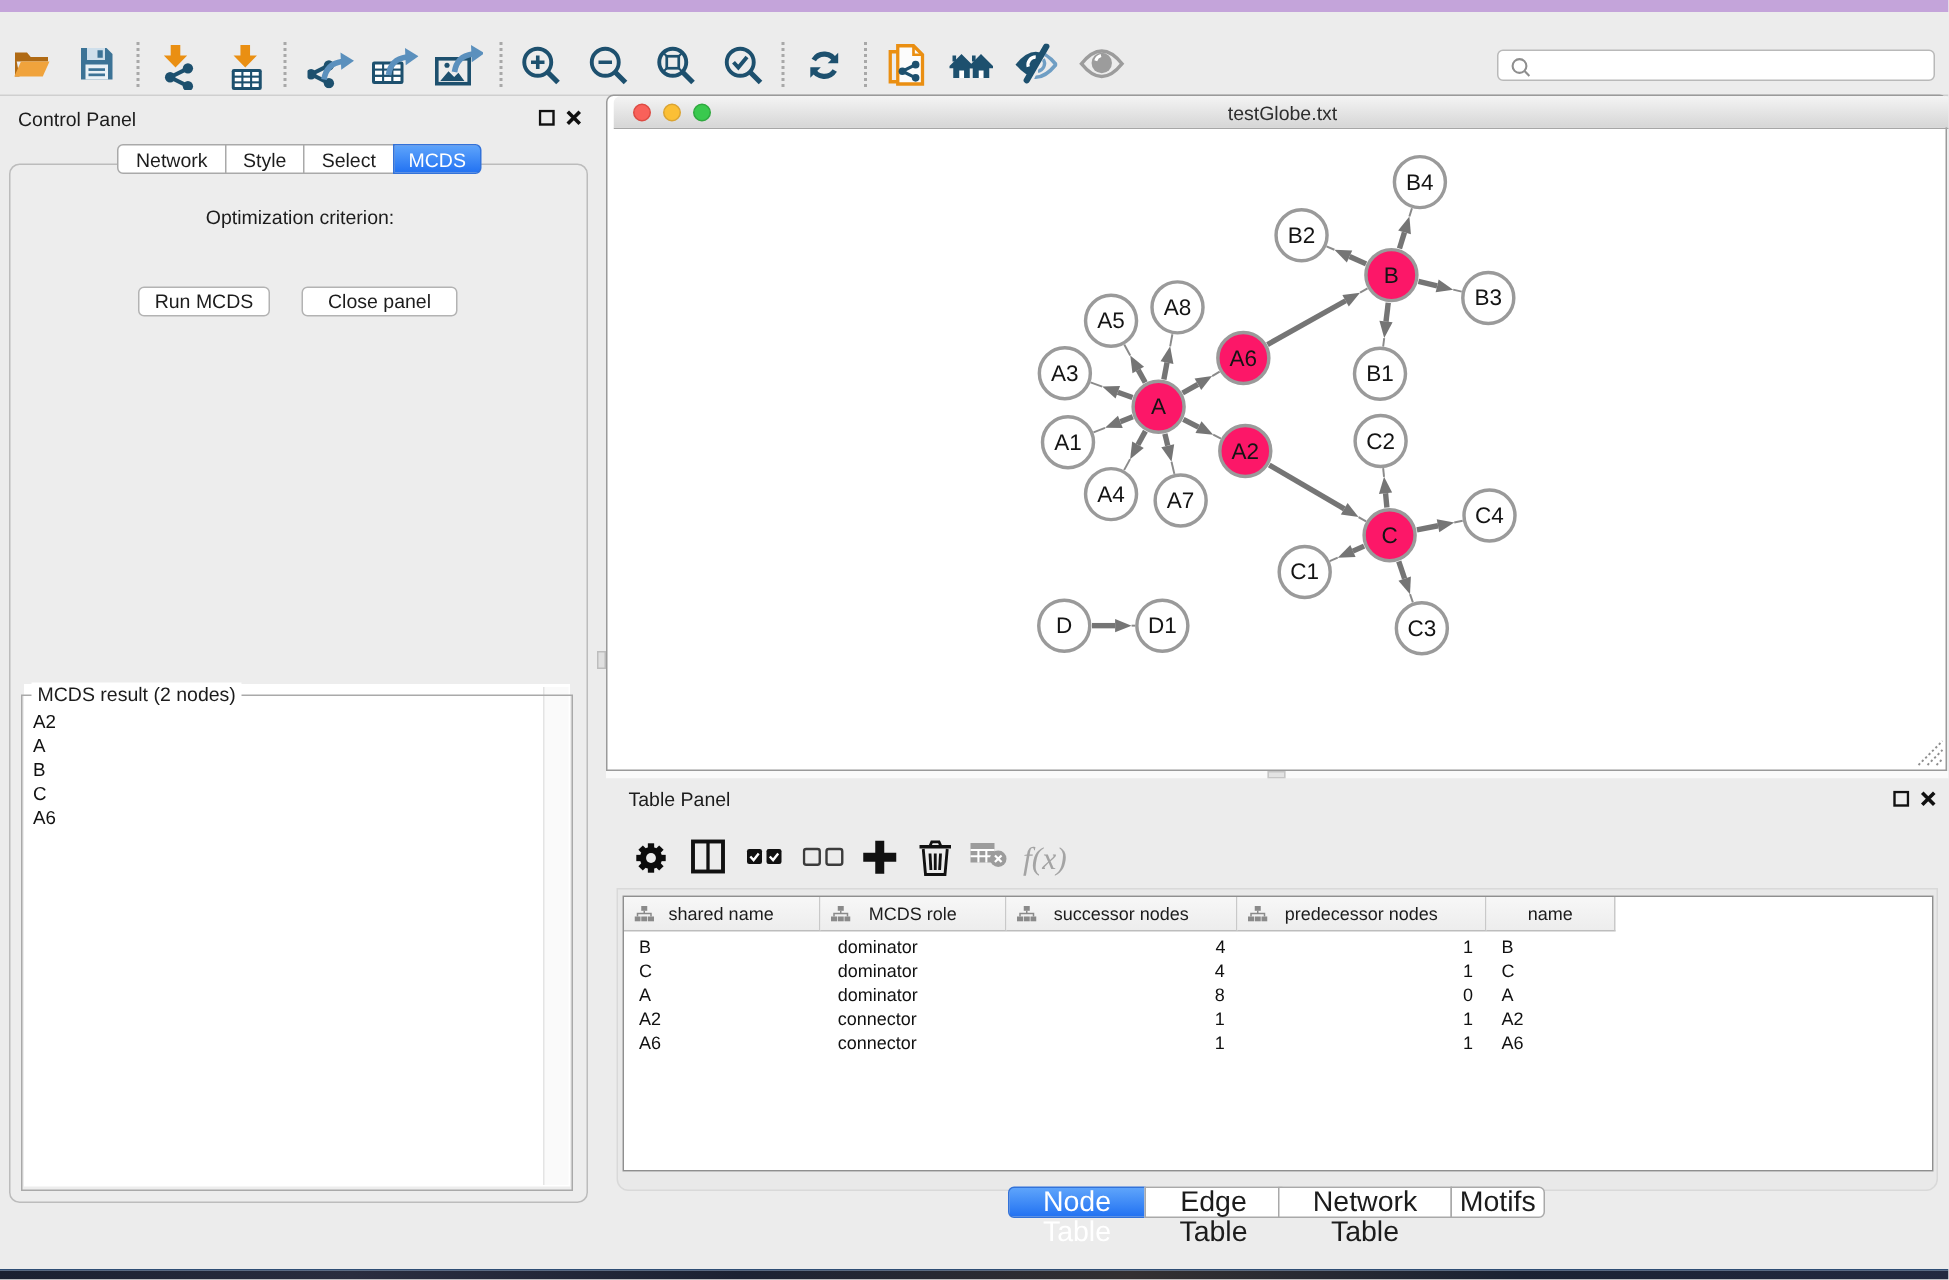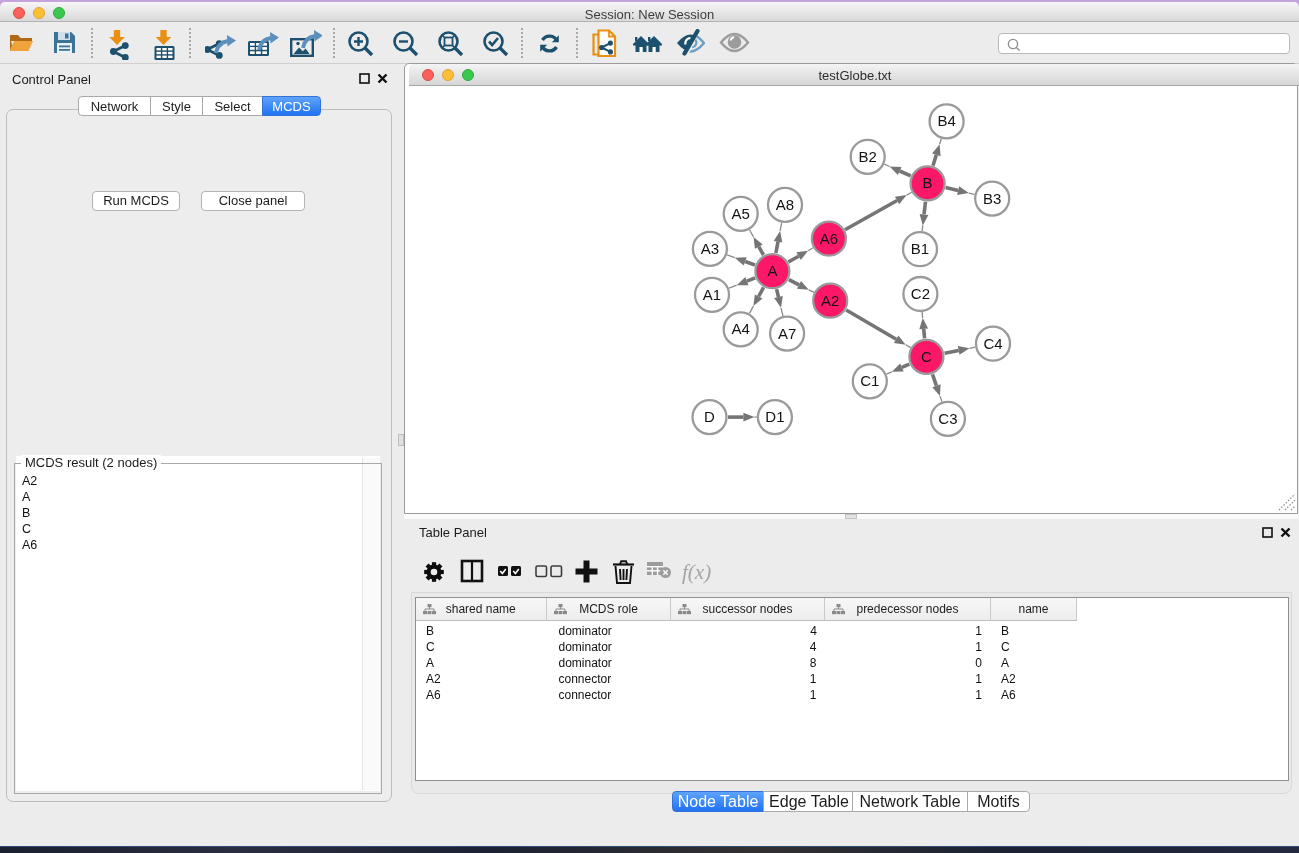--- a/index.html
+++ b/index.html
@@ -47,38 +47,32 @@
 
 
 #tpanel { left:404px; top:519px; width:895px; height:296px; background:#ececec; }
 #tp-title { left:15px; top:6px; font-size:13px; color:#1c1c1c; }
 #tp-toolbar { left:21px; top:40px; height:40px; }
 #tblwrap { left:7px; top:73px; width:881px; height:202px; background:#e9e9e9; border:1px solid #d9d9d9; border-radius:0 0 8px 8px; }
 #tbl { left:10.5px; top:78px; width:874px; height:184px; background:#fff; border:1px solid #8f8f8f; }
 .th { position:absolute; top:0; height:23px; background:linear-gradient(#f7f7f7,#ededed); border-right:1px solid #c9c9c9; border-bottom:1px solid #bdbdbd; font-size:12px; color:#1c1c1c; text-align:center; line-height:23px; }
 .td { position:absolute; font-size:12px; color:#111; height:16px; line-height:16px; }
 #bottomtabs { left:268px; top:272px; height:21px; }
-.btab { position:absolute; top:0; height:21px; line-height:20px; text-align:center; background:#fff; border:1px solid #a9a9a9; font-size:16px; color:#1c1c1c; }
+.btab { position:absolute; top:0; height:21px; line-height:20px; text-align:center; background:#fff; border:1px solid #a9a9a9; font-size:19px; color:#1c1c1c; }
 
 
 #statusbar { left:0; top:815px; width:1299px; height:31px; background:#ececec; border-top:1px solid #c2c2c2; }
 #hambtn { position:absolute; left:10px; top:7px; width:27px; height:22px; background:#fdfdfd; border:1px solid #ababab; border-radius:3px; }
 #membtn { position:absolute; left:1214px; top:7px; width:74px; height:22px; background:#f8f8f8; border:1px solid #ababab; font-size:11.5px; color:#111; }
 #darkstrip { left:0; top:846px; width:1299px; height:7px; background:linear-gradient(90deg,#1a2030,#2a2d3f 18%,#1c2233 38%,#333031 58%,#1a2233 78%,#232940); border-top:1px solid #2e4d74; }
 </style>
 </head>
 <body>
 <div id="app">
   <div class="abs" id="deskstrip"></div>
-  <div class="abs" id="titlebar">
-    <div class="tl" style="left:13px;background:#f9615a;border:0.5px solid #dd4b43;"></div>
-    <div class="tl" style="left:33px;background:#fbbf35;border:0.5px solid #dba432;"></div>
-    <div class="tl" style="left:53px;background:#3ac94e;border:0.5px solid #2fa93f;"></div>
-    <div class="abs" id="wintitle">Session: New Session</div>
-  </div>
   <div class="abs" id="toolbar">
     <div class="ticon" style="left:7px;"><svg width="28" height="28" viewBox="0 0 28 28">
 <path d="M3 6 h8 l2.5 3 H25 v3 H3 z" fill="#b06a14"></path>
 <path d="M3 6 v16 h3 z" fill="#b06a14"></path>
 <path d="M7 12 h19 l-4.5 10 H2.5 z" fill="#f0a33c"></path>
 </svg></div>
 <div class="ticon" style="left:51px;"><svg width="27" height="27" viewBox="0 0 27 27">
 <path d="M3 3 h17 l4 4 v17 H3 z" fill="#3c7396"></path>
 <rect x="7" y="3" width="12" height="8" fill="#cfdfeb"></rect>
 <rect x="14" y="4.5" width="3.5" height="5" fill="#3c7396"></rect>
@@ -240,20 +234,21 @@
     <svg class="paneltop-btn" style="left:377px;top:9px;" width="11" height="11" viewBox="0 0 11 11">
         <path d="M1.5 1.5 L9.5 9.5 M9.5 1.5 L1.5 9.5" stroke="#111" stroke-width="2.4"></path>
       </svg>
     <div class="abs" id="cp-box"></div>
     <div class="abs" id="cp-tabs">
       <div class="tabbtn" style="left:0px;width:73px;border-radius:4px 0 0 4px;">Network</div>
       <div class="tabbtn" style="left:72px;width:53px;">Style</div>
       <div class="tabbtn" style="left:124px;width:61px;">Select</div>
       <div class="tabbtn tabsel" style="left:184px;width:59px;border-radius:0 4px 4px 0;">MCDS</div>
     </div>
+    <div class="abs" id="optlabel">Optimization criterion:</div>
     <div class="cpbtn" style="left:92px;width:88px;">Run MCDS</div>
     <div class="cpbtn" style="left:201px;width:104px;">Close panel</div>
     <div class="abs" id="mcdslist">A2<br>A<br>B<br>C<br>A6</div>
     <div class="abs" id="mcdsscroll"></div>
     <div class="abs" id="groupbox"></div>
     <div class="abs" id="grouplabel">MCDS result (2 nodes)</div>
   </div>
 
   <div class="abs" id="netwin">
     <div class="abs" id="nettitle">

